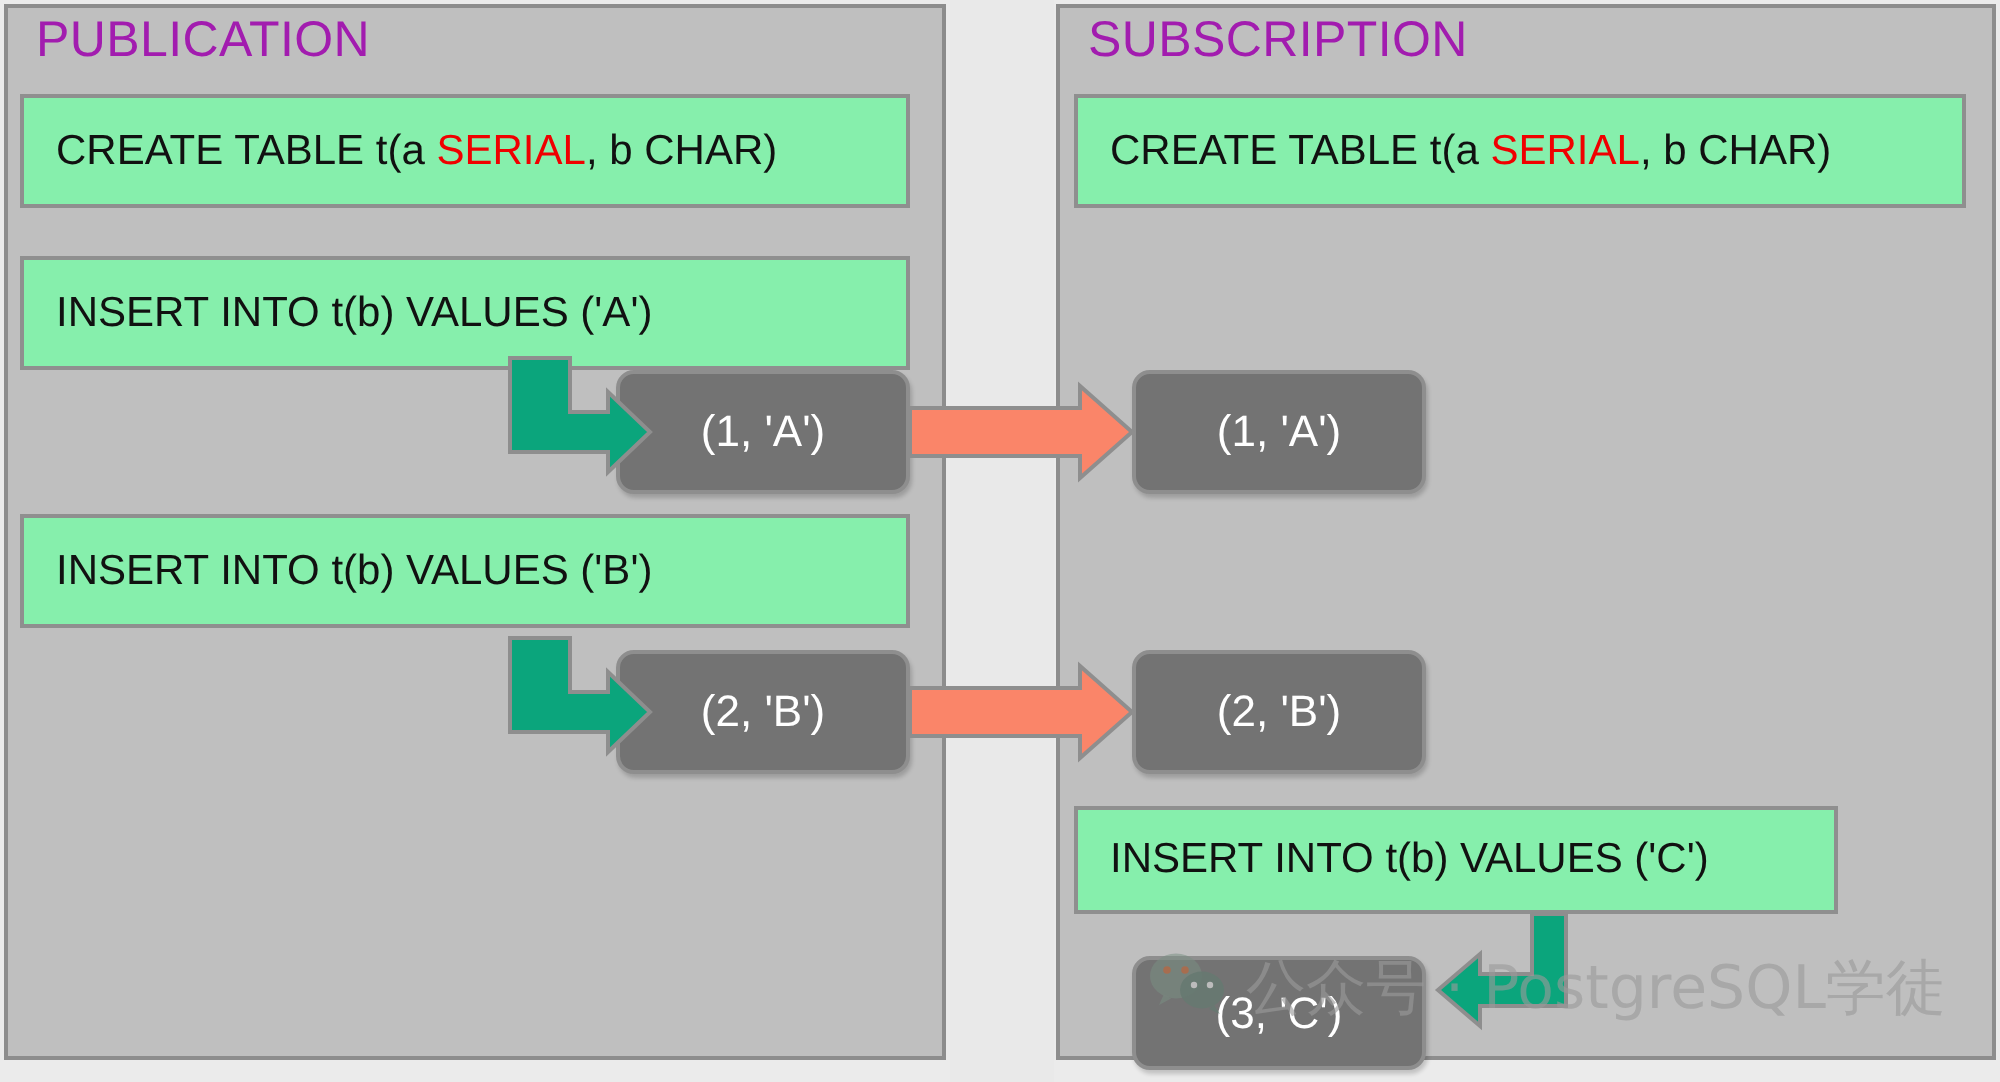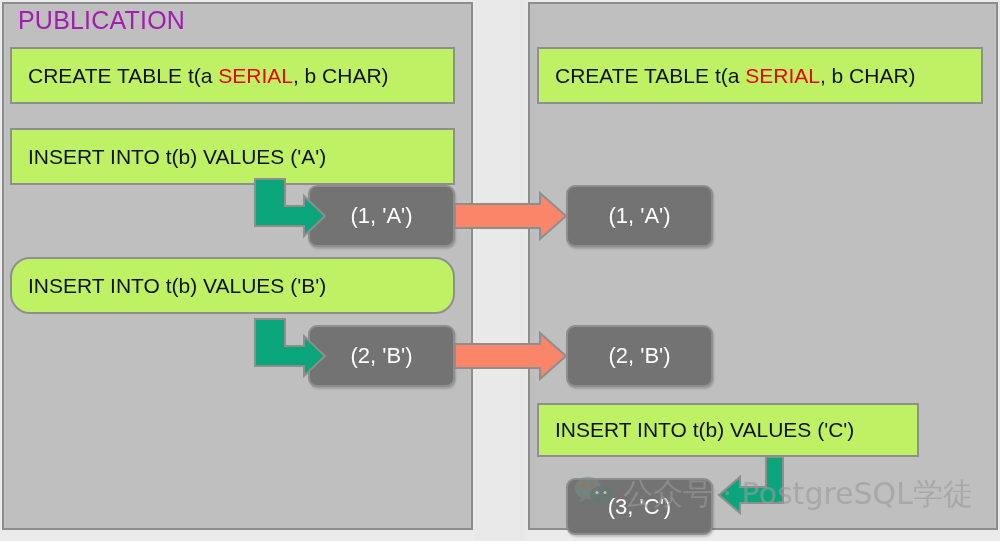--- a/index.html
+++ b/index.html
@@ -7,21 +7,21 @@
   #canvas{position:relative;width:1000px;height:541px;background:#ebebeb;overflow:hidden;}
 
   .panel{position:absolute;background:#bfbfbf;border:2px solid #8d8d8d;box-sizing:border-box;}
   #panel-pub{left:2px;top:2px;width:471px;height:528px;}
   #panel-sub{left:528px;top:2px;width:470px;height:528px;}
 
   .panel-title{position:absolute;font-size:25px;color:#a21caf;letter-spacing:.2px;white-space:nowrap;}
   #title-pub{left:18px;top:6px;}
   #title-sub{left:544px;top:6px;}
 
-  .sqlbox{position:absolute;background:#bef264;border:2px solid #8f8f8f;box-sizing:border-box;
+  .sqlbox{position:absolute;background:#86efac;border:2px solid #8f8f8f;box-sizing:border-box;
           display:flex;align-items:center;}
   .sqlbox .txt{font-size:21px;color:#111;white-space:nowrap;padding-left:16px;}
   .kw-serial{color:#f00000;}
 
   .rowbox{position:absolute;background:#737373;border:2px solid #8e8e8e;border-radius:9px;
           box-sizing:border-box;display:flex;align-items:center;justify-content:center;
           box-shadow:1px 2px 2px rgba(0,0,0,.18);}
   .rowbox .txt{font-size:22px;color:#ffffff;white-space:nowrap;}
 
   .gap-strip{position:absolute;left:475px;top:0;width:52px;height:541px;background:#e9e9e9;}
@@ -52,29 +52,30 @@
   </div>
 
   <div class="sqlbox" style="left:10px;top:128px;width:445px;height:57px;">
     <span class="txt">INSERT INTO t(b) VALUES ('A')</span>
   </div>
 
   <div class="rowbox" style="left:308px;top:185px;width:147px;height:62px;">
     <span class="txt">(1, 'A')</span>
   </div>
 
-  <div class="sqlbox" style="left:10px;top:257px;width:445px;height:57px;border-radius:20px;">
+  <div class="sqlbox" style="left:10px;top:257px;width:445px;height:57px;">
     <span class="txt">INSERT INTO t(b) VALUES ('B')</span>
   </div>
 
   <div class="rowbox" style="left:308px;top:325px;width:147px;height:62px;">
     <span class="txt">(2, 'B')</span>
   </div>
 
   <div class="panel" id="panel-sub"></div>
+  <div class="panel-title" id="title-sub">SUBSCRIPTION</div>
 
   <div class="sqlbox" style="left:537px;top:47px;width:446px;height:57px;">
     <span class="txt">
       <span>CREATE TABLE t(a </span><span class="kw-serial">SERIAL</span><span>, b CHAR)</span>
     </span>
   </div>
 
   <div class="rowbox" style="left:566px;top:185px;width:147px;height:62px;">
     <span class="txt">(1, 'A')</span>
   </div>

